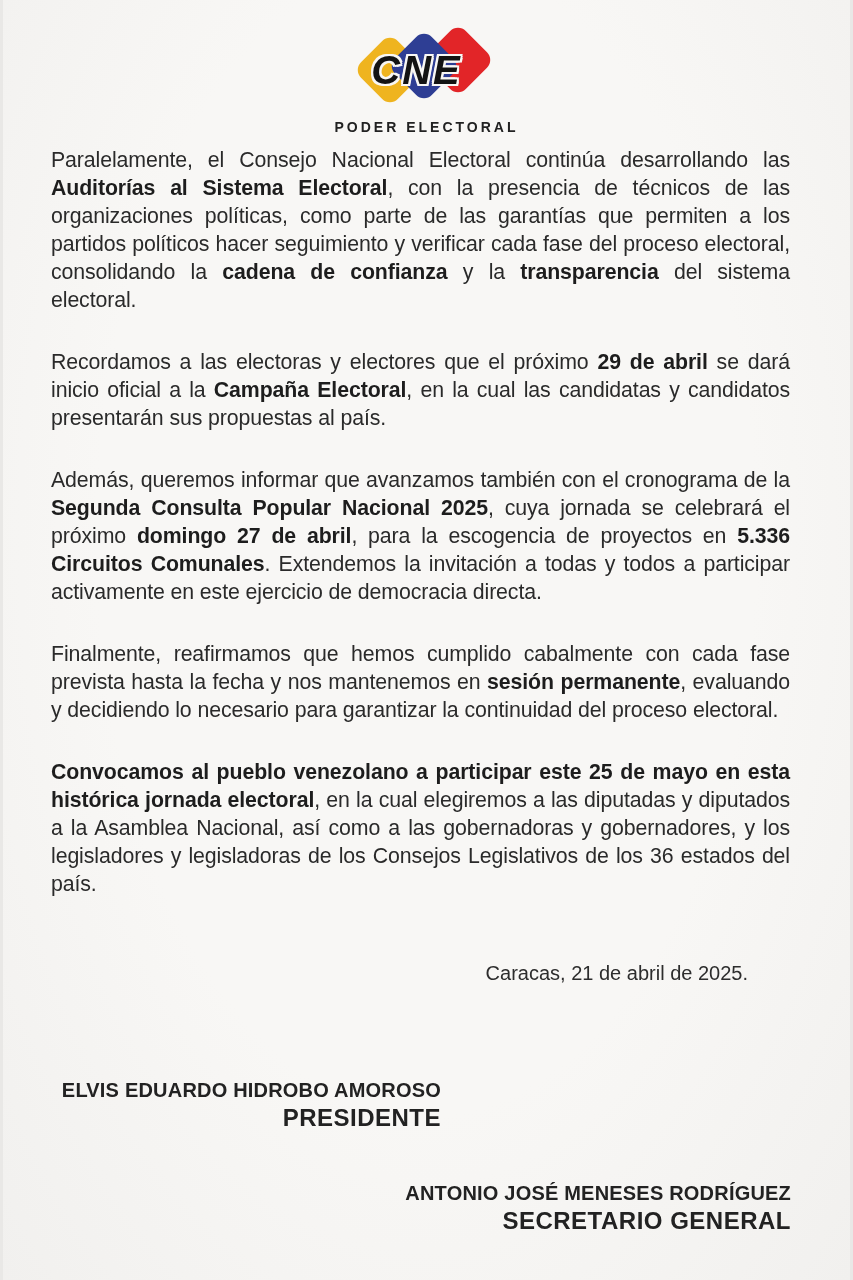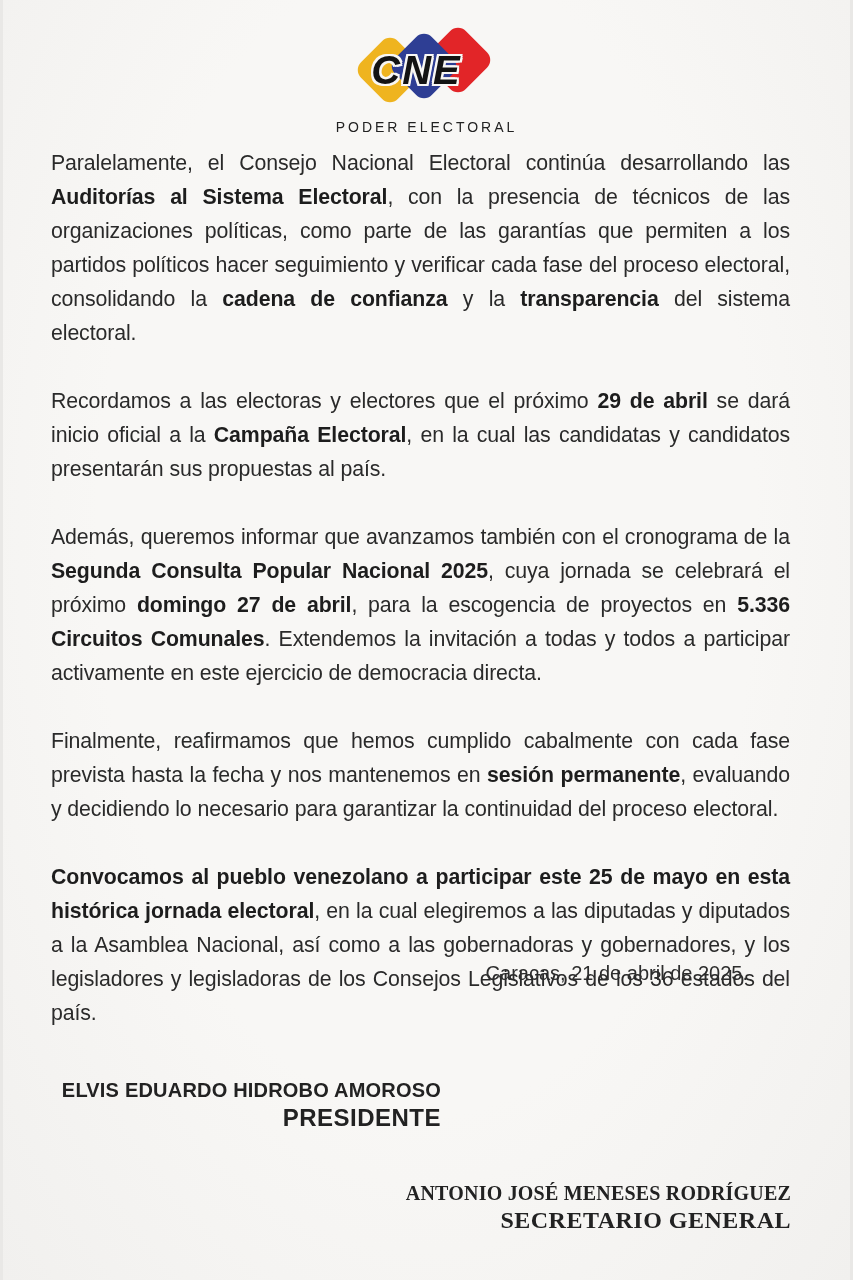--- a/index.html
+++ b/index.html
@@ -57,36 +57,36 @@
     color: #131313;
     text-shadow:
       -2px -2px 0 #f8f7f5, 2px -2px 0 #f8f7f5,
       -2px  2px 0 #f8f7f5, 2px  2px 0 #f8f7f5,
       -2px  0   0 #f8f7f5, 2px  0   0 #f8f7f5,
        0   -2px 0 #f8f7f5, 0    2px 0 #f8f7f5;
   }
   .logo-caption {
     margin-top: 3px;
     font-size: 14px;
-    font-weight: normal;
+    font-weight: bold;
     letter-spacing: 3px;
     color: #222;
   }
 
   
   .body-text {
     position: absolute;
     left: 48px;
     right: 60px;
     top: 146px;
   }
   .body-text p {
     margin: 0 0 34px 0;
     font-size: 21.3px;
-    line-height: 34px;
+    line-height: 28px;
     text-align: justify;
     letter-spacing: -0.1px;
   }
   .body-text b { color: #1d1d1d; }
 
   
   .dateline {
     position: absolute;
     top: 962px;
     right: 102px;
@@ -97,21 +97,21 @@
   
   .sig {
     position: absolute;
     text-align: right;
     font-weight: bold;
     color: #222;
   }
   .sig .sig-name  { font-size: 20px; line-height: 27px; letter-spacing: 0.2px; }
   .sig .sig-title { font-size: 24px; line-height: 27px; letter-spacing: 0.5px; }
   .sig-left  { left: 48px;  top: 1077px; width: 390px; }
-  .sig-right { left: 386px; top: 1180px; width: 402px; font-family: Liberation Serif, serif; }
+  .sig-right { left: 386px; top: 1180px; width: 402px; }
 </style>
 </head>
 <body>
 
 <div class="page">
 
   <div class="logo">
     <div class="diamonds">
       <span class="diamond d-yellow" style="background: rgb(239, 180, 31);"></span>
       <span class="diamond d-blue" style="background: rgb(46, 62, 148);"></span>

